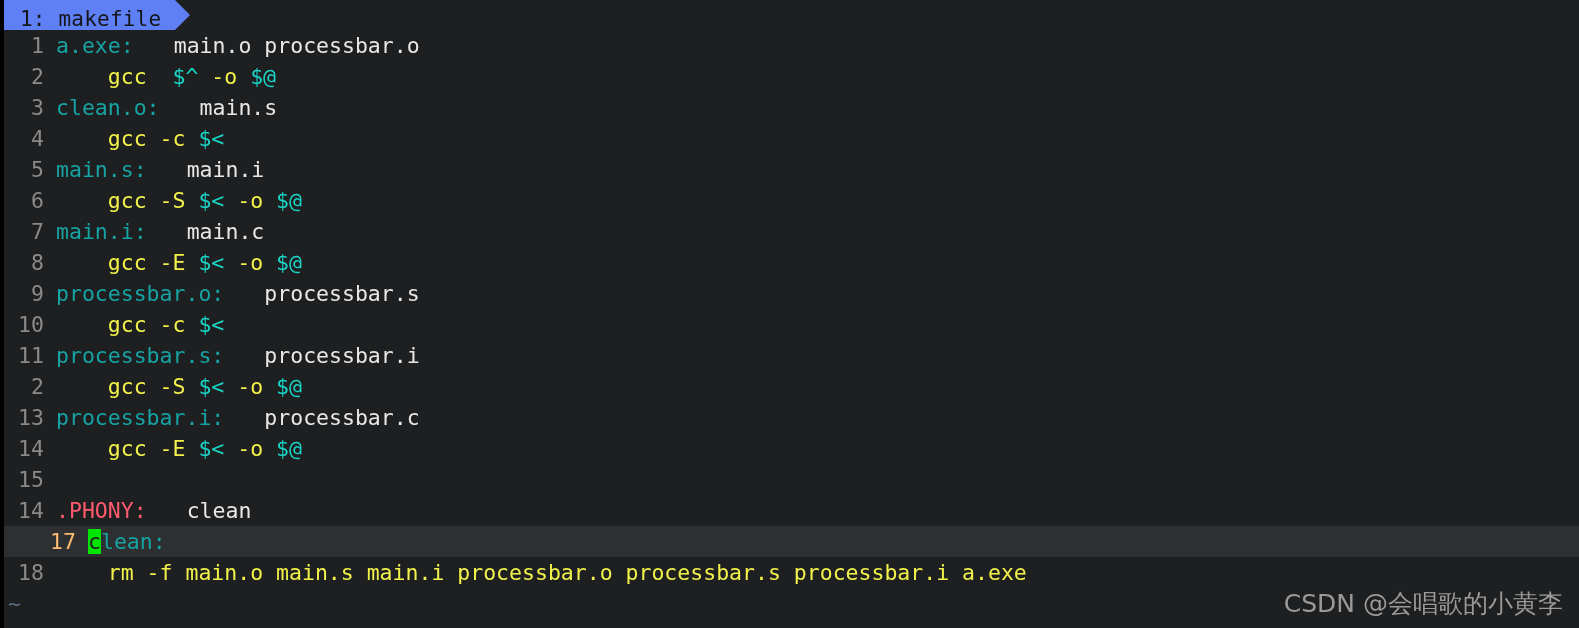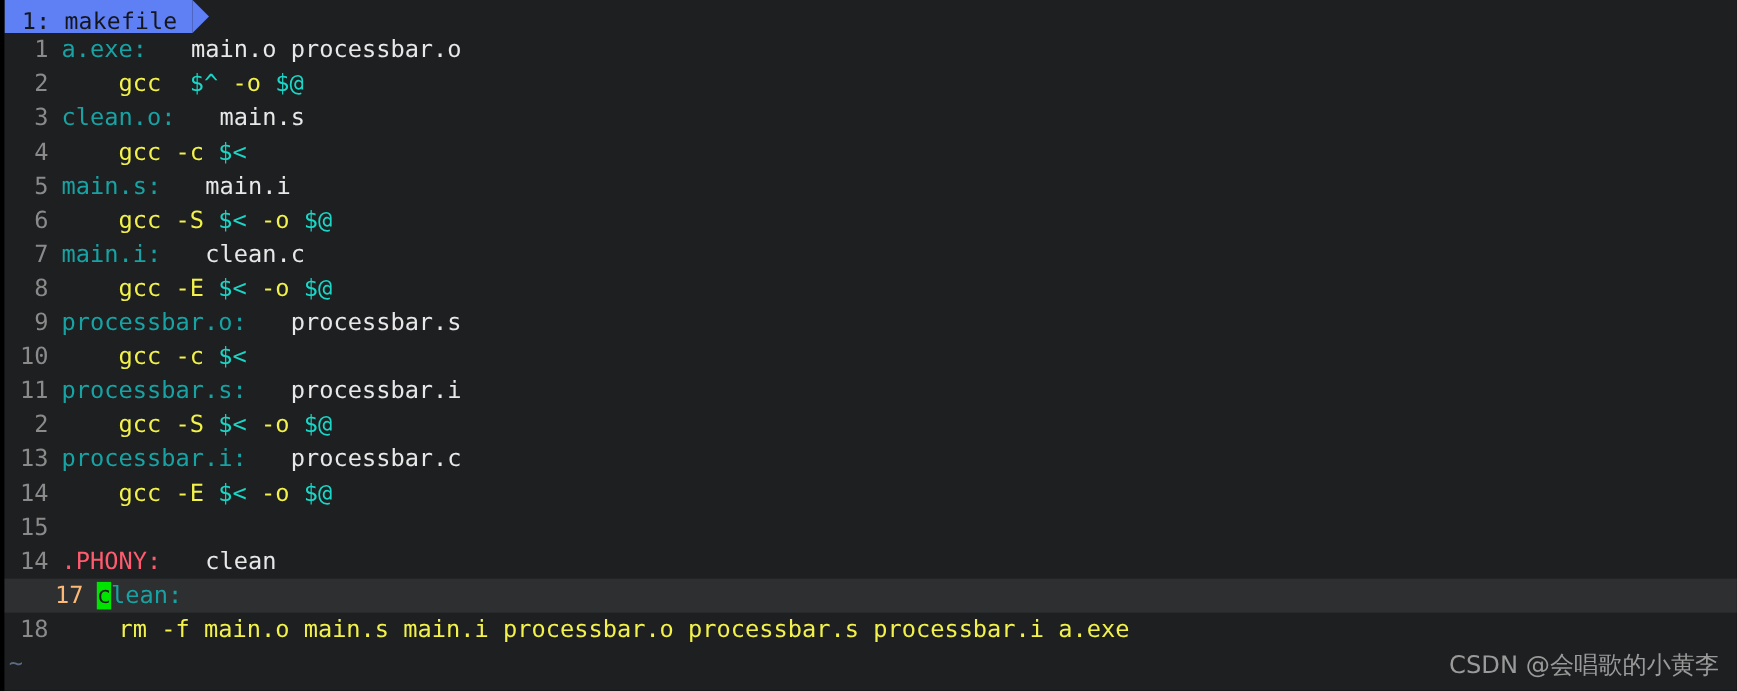--- a/index.html
+++ b/index.html
@@ -113,21 +113,21 @@
     font-size: 21.5px;
     white-space: pre;
   }
 
   
   .watermark {
     position: absolute;
     right: 16px;
     bottom: 8px;
     color: #9a9a9a;
-    font-size: 22px;
+    font-size: 25px;
     font-family: "DejaVu Sans", "Liberation Sans", sans-serif;
     white-space: pre;
     pointer-events: none;
   }
 </style>
 </head>
 <body>
 
 <div id="vim-window">
 
@@ -138,21 +138,21 @@
     </div>
   </div>
 
   <div class="buffer" id="buffer">
       <div class="line"><span class="lnum">1</span><span class="ltext"><span class="tok-target">a.exe</span><span class="tok-target">:</span><span class="tok-prereq">main.o processbar.o</span></span></div>
       <div class="line"><span class="lnum">2</span><span class="ltext"><span class="tok-cmd">    gcc  </span><span class="tok-autovar">$^</span><span class="tok-cmd"> -o </span><span class="tok-autovar">$@</span></span></div>
       <div class="line"><span class="lnum">3</span><span class="ltext"><span class="tok-target">clean.o</span><span class="tok-target">:</span><span class="tok-prereq">main.s</span></span></div>
       <div class="line"><span class="lnum">4</span><span class="ltext"><span class="tok-cmd">    gcc -c </span><span class="tok-autovar">$&lt;</span></span></div>
       <div class="line"><span class="lnum">5</span><span class="ltext"><span class="tok-target">main.s</span><span class="tok-target">:</span><span class="tok-prereq">main.i</span></span></div>
       <div class="line"><span class="lnum">6</span><span class="ltext"><span class="tok-cmd">    gcc -S </span><span class="tok-autovar">$&lt;</span><span class="tok-cmd"> -o </span><span class="tok-autovar">$@</span></span></div>
-      <div class="line"><span class="lnum">7</span><span class="ltext"><span class="tok-target">main.i</span><span class="tok-target">:</span><span class="tok-prereq">clean.c</span></span></div>
+      <div class="line"><span class="lnum">7</span><span class="ltext"><span class="tok-target">main.i</span><span class="tok-target">:</span><span class="tok-prereq">main.c</span></span></div>
       <div class="line"><span class="lnum">8</span><span class="ltext"><span class="tok-cmd">    gcc -E </span><span class="tok-autovar">$&lt;</span><span class="tok-cmd"> -o </span><span class="tok-autovar">$@</span></span></div>
       <div class="line"><span class="lnum">9</span><span class="ltext"><span class="tok-target">processbar.o</span><span class="tok-target">:</span><span class="tok-prereq">processbar.s</span></span></div>
       <div class="line"><span class="lnum">10</span><span class="ltext"><span class="tok-cmd">    gcc -c </span><span class="tok-autovar">$&lt;</span></span></div>
       <div class="line"><span class="lnum">11</span><span class="ltext"><span class="tok-target">processbar.s</span><span class="tok-target">:</span><span class="tok-prereq">processbar.i</span></span></div>
       <div class="line"><span class="lnum">2</span><span class="ltext"><span class="tok-cmd">    gcc -S </span><span class="tok-autovar">$&lt;</span><span class="tok-cmd"> -o </span><span class="tok-autovar">$@</span></span></div>
       <div class="line"><span class="lnum">13</span><span class="ltext"><span class="tok-target">processbar.i</span><span class="tok-target">:</span><span class="tok-prereq">processbar.c</span></span></div>
       <div class="line"><span class="lnum">14</span><span class="ltext"><span class="tok-cmd">    gcc -E </span><span class="tok-autovar">$&lt;</span><span class="tok-cmd"> -o </span><span class="tok-autovar">$@</span></span></div>
       <div class="line"><span class="lnum">15</span><span class="ltext"><span class="tok-plain"></span></span></div>
       <div class="line"><span class="lnum">14</span><span class="ltext"><span class="tok-special">.PHONY</span><span class="tok-special">:</span><span class="tok-prereq">clean</span></span></div>
       <div class="line cursorline"><span class="lnum">17</span><span class="ltext"><span class="tok-target cursor">c</span><span class="tok-target">lean</span><span class="tok-target">:</span></span></div>

